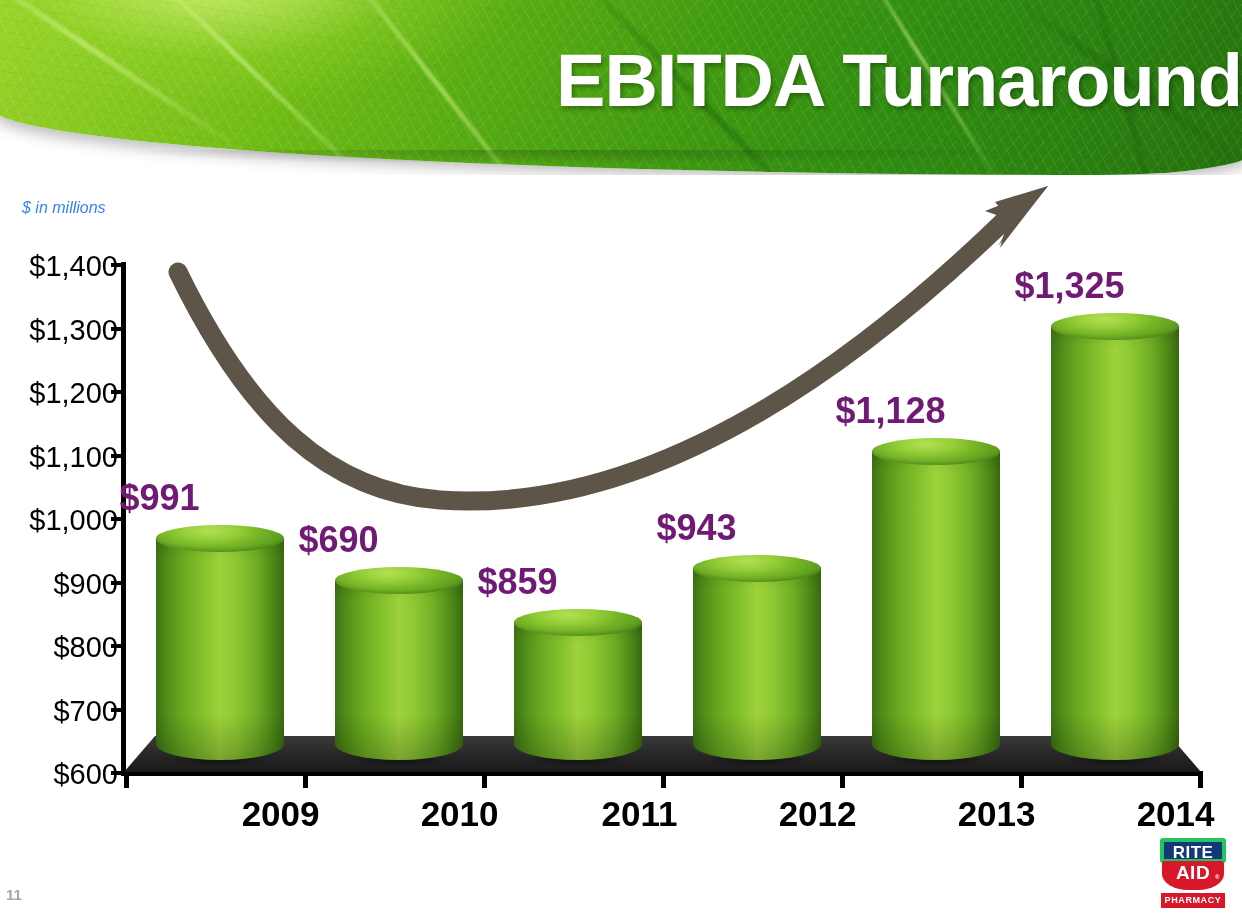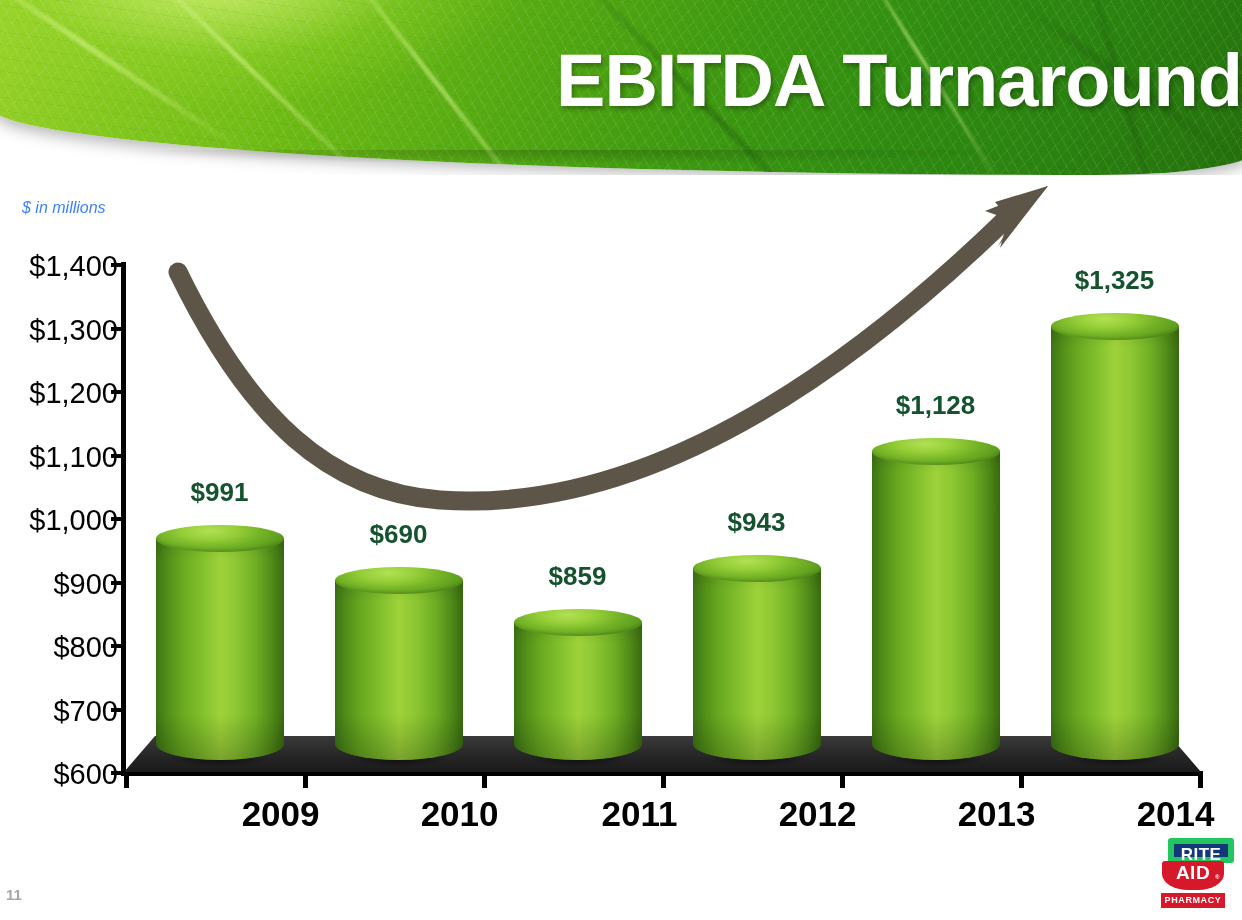--- a/index.html
+++ b/index.html
@@ -149,43 +149,43 @@
     background: linear-gradient(180deg, rgba(0,0,0,.10) 0%, rgba(0,0,0,0) 100%);
     pointer-events: none;
   }
   .bar-shadow {
     position: absolute; z-index: 2;
     height: 22px;
     background: radial-gradient(ellipse 50% 50% at 50% 50%, rgba(0,0,0,.55) 0%, rgba(0,0,0,0) 72%);
   }
   .val {
     position: absolute;
-    font-size: 26px; font-weight: bold; color: #14532d;
-    text-align: center; white-space: nowrap;
+    font-size: 36px; font-weight: bold; color: #701a75;
+    white-space: nowrap;
     z-index: 6;
   }
 
   
   .arrow-svg {
     position: absolute; left: 0; top: 0;
     width: 1242px; height: 920px;
     z-index: 4; pointer-events: none;
   }
 
   
   .logo {
     position: absolute; left: 1160px; top: 838px;
     width: 66px; height: 72px;
     z-index: 8;
   }
   .logo-rite {
-    position: absolute; left: 8px; top: 0;
+    position: absolute; left: 0; top: 0;
     width: 66px; height: 25px;
     background: #12387a;
-    border: 6px solid #22c55e;
+    border: 4px solid #22c55e;
     border-radius: 3px;
     color: #ffffff;
     font-size: 17px; font-weight: bold;
     letter-spacing: .5px;
     text-align: center; line-height: 21px;
   }
   .logo-aid {
     position: absolute; left: 2px; top: 23px;
     width: 62px; height: 29px;
     background: #d7182a;

